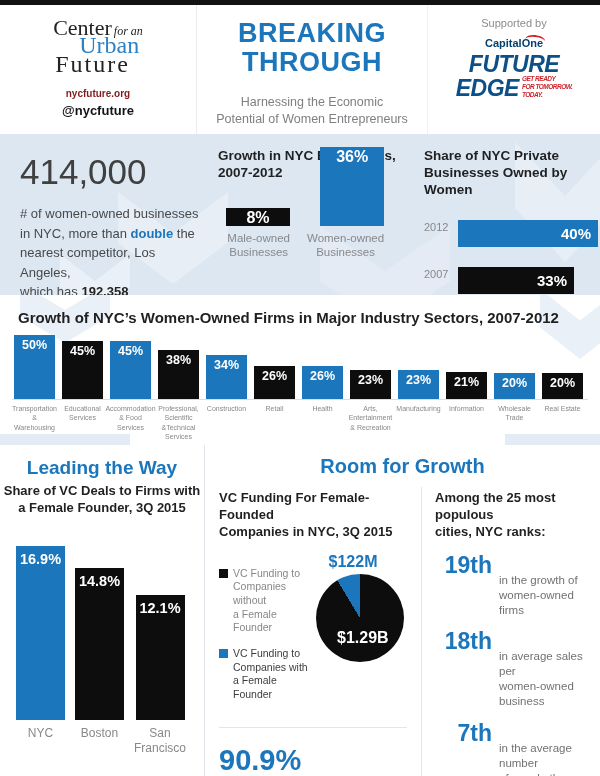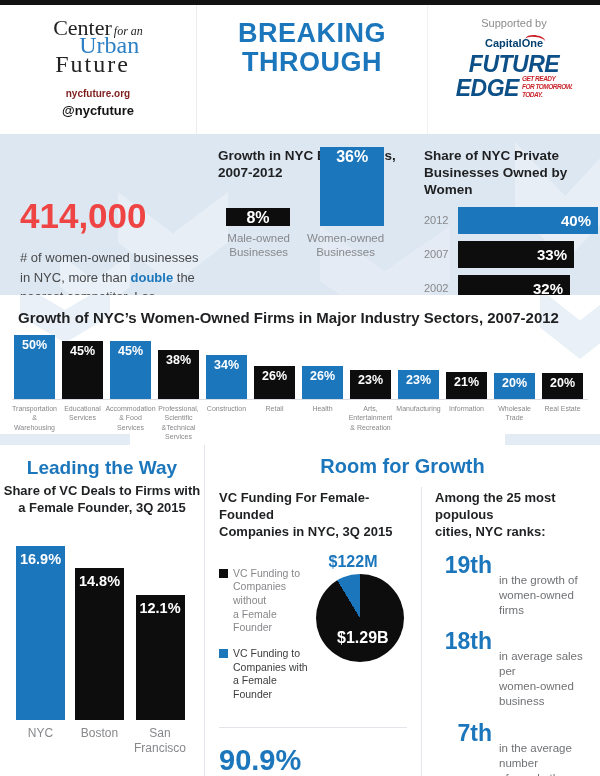--- a/index.html
+++ b/index.html
@@ -29,38 +29,38 @@
   .swoosh{position:absolute;top:-2px;right:-2px;width:20px;height:8px;border-top:2px solid #cc2127;border-radius:50%;transform:rotate(6deg);}
   .fe{font-style:italic;font-weight:bold;color:#0d4f87;font-size:23px;line-height:.92;letter-spacing:-.5px;margin-top:3px;}
   .fe-row{display:flex;justify-content:center;align-items:flex-end;}
   .fe-tag{font-size:6.5px;font-style:italic;font-weight:bold;color:#c9252c;text-align:left;line-height:1.2;margin:0 0 1px 3px;}
 
   
   .band-blue{position:absolute;top:134px;left:0;width:600px;height:161px;background:#dde7f1;overflow:hidden;}
   .pat{position:absolute;clip-path:polygon(50% 100%,0 55%,0 0,50% 45%,100% 0,100% 55%);}
 
   .stat-col{position:absolute;left:20px;top:152px;width:190px;}
-  .big-num{font-size:35px;font-weight:bold;color:#ef4444;margin-top:44px;}
+  .big-num{font-size:35px;font-weight:normal;color:#404040;}
   .stat-desc{margin-top:12px;font-size:13px;line-height:1.5;color:#48494b;width:182px;}
   .seg-blue-bold{color:#1b76bc;font-weight:bold;}
   .seg-bold{color:#232323;font-weight:bold;}
 
   .chart-title{font-size:13.5px;font-weight:bold;color:#1f2022;line-height:1.25;}
   .growth-chart{position:absolute;left:218px;top:148px;width:200px;height:147px;}
   .vbars{position:absolute;left:8px;bottom:36px;display:flex;align-items:flex-end;gap:17px;}
   .vbar-item{display:flex;flex-direction:column;align-items:flex-end;}
   .vbar{width:64px;text-align:center;}
   .vbar-value{color:#fff;font-weight:bold;font-size:16px;padding-top:1px;}
   .vbar-cat{font-size:11.5px;color:#87888b;text-align:center;line-height:1.25;margin-top:5px;height:28px;white-space:pre-line;}
 
   .share-chart{position:absolute;left:424px;top:148px;width:176px;}
   .hrows{margin-top:8px;}
   .hrow{display:flex;align-items:center;margin-top:7px;}
   .hyear{width:34px;font-size:11px;color:#87888b;flex:none;}
-  .hbar{height:27px;display:flex;align-items:center;justify-content:flex-end;padding-right:7px;color:#fff;font-weight:bold;font-size:15px;box-sizing:border-box;}
+  .hbar{height:27px;display:flex;align-items:center;justify-content:flex-end;padding-right:7px;color:#fff;font-weight:bold;font-size:15px;box-sizing:border-box;margin-top:13px;}
 
   
   .band-industry{position:absolute;top:295px;left:0;width:600px;height:150px;background:#fff;overflow:hidden;}
   .ind-title{position:absolute;left:18px;top:14px;font-size:15px;font-weight:bold;color:#1f2022;}
   .ibase{position:absolute;left:12px;right:12px;bottom:45px;height:1px;background:#dadee3;}
   .ibars{position:absolute;left:12px;bottom:8px;display:flex;align-items:flex-end;gap:3px;}
   .ibar-item{width:45px;display:flex;flex-direction:column;align-items:center;}
   .ibar{width:41px;text-align:center;}
   .ibar-value{color:#fff;font-weight:bold;font-size:12.5px;padding-top:3px;}
   .icat{font-size:7px;color:#87888b;text-align:center;line-height:1.35;margin-top:5px;height:33px;white-space:pre-line;}
@@ -109,20 +109,22 @@
         <div class="logo-l1"><span>Center</span><span class="logo-foran">for an</span></div>
         <div class="logo-l2">Urban</div>
         <div class="logo-l3">Future</div>
       </div>
       <div class="site">nycfuture.org</div>
       <div class="twitter">@nycfuture</div>
     </div>
     <div class="header-center">
       <div class="main-title pl">BREAKING
 THROUGH</div>
+      <div class="main-subtitle pl">Harnessing the Economic
+Potential of Women Entrepreneurs</div>
     </div>
     <div class="header-right">
       <div class="supported">Supported by</div>
       <div class="capone"><span>CapitalOne</span><span class="swoosh"></span></div>
       <div class="fe">
         <div>FUTURE</div>
         <div class="fe-row">
           <span>EDGE</span>
           <span class="fe-tag pl">GET READY
 FOR TOMORROW.

